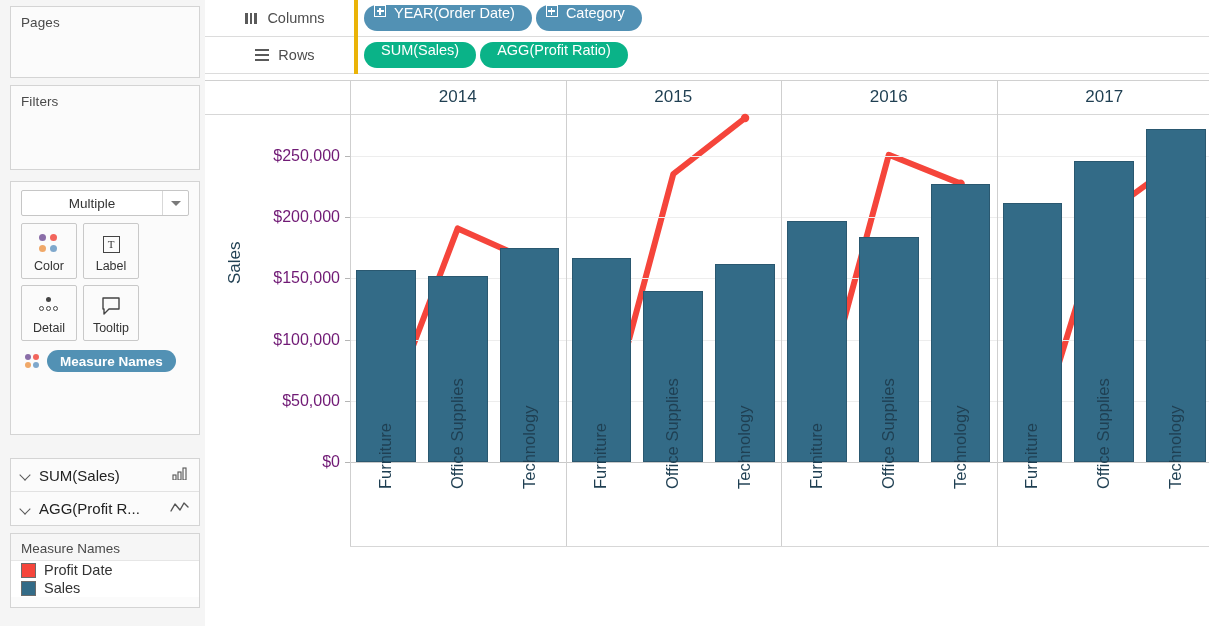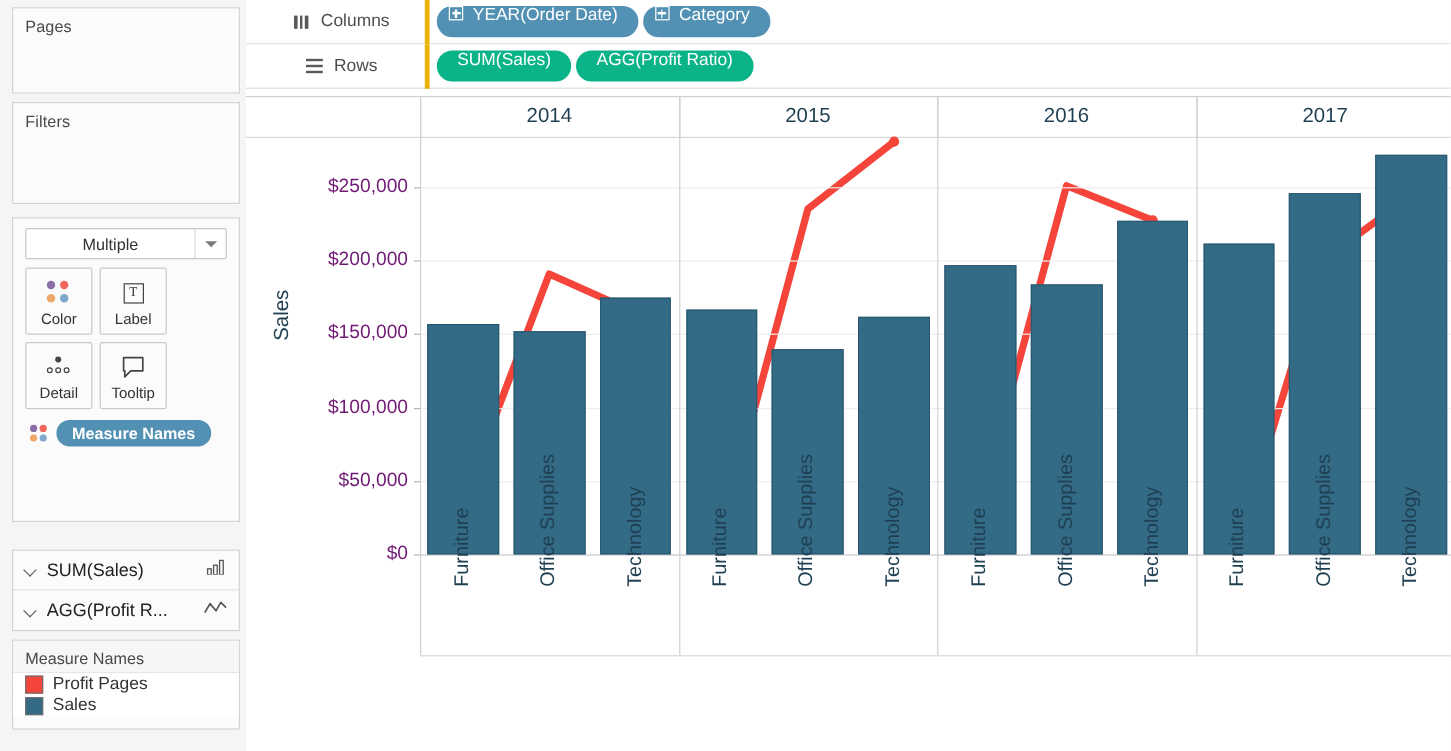--- a/index.html
+++ b/index.html
@@ -449,21 +449,21 @@
             <polyline points="1,10 5,3 10,9 14,2 18,6" fill="none" stroke="#555" stroke-width="1.4" stroke-linejoin="round" stroke-linecap="round"></polyline>
           </svg>
         </span>
       </div>
     </div>
 
     <div id="legend-card">
       <div id="legend-title">Measure Names</div>
       <div class="legend-item">
         <span class="legend-swatch" style="background:#f5453b"></span>
-        <span class="legend-label">Profit Pages</span>
+        <span class="legend-label">Profit Date</span>
       </div>
       <div class="legend-item">
         <span class="legend-swatch" style="background:#336b87"></span>
         <span class="legend-label">Sales</span>
       </div>
     </div>
   </div>
 
   <div id="shelves">
     <div class="shelf">

